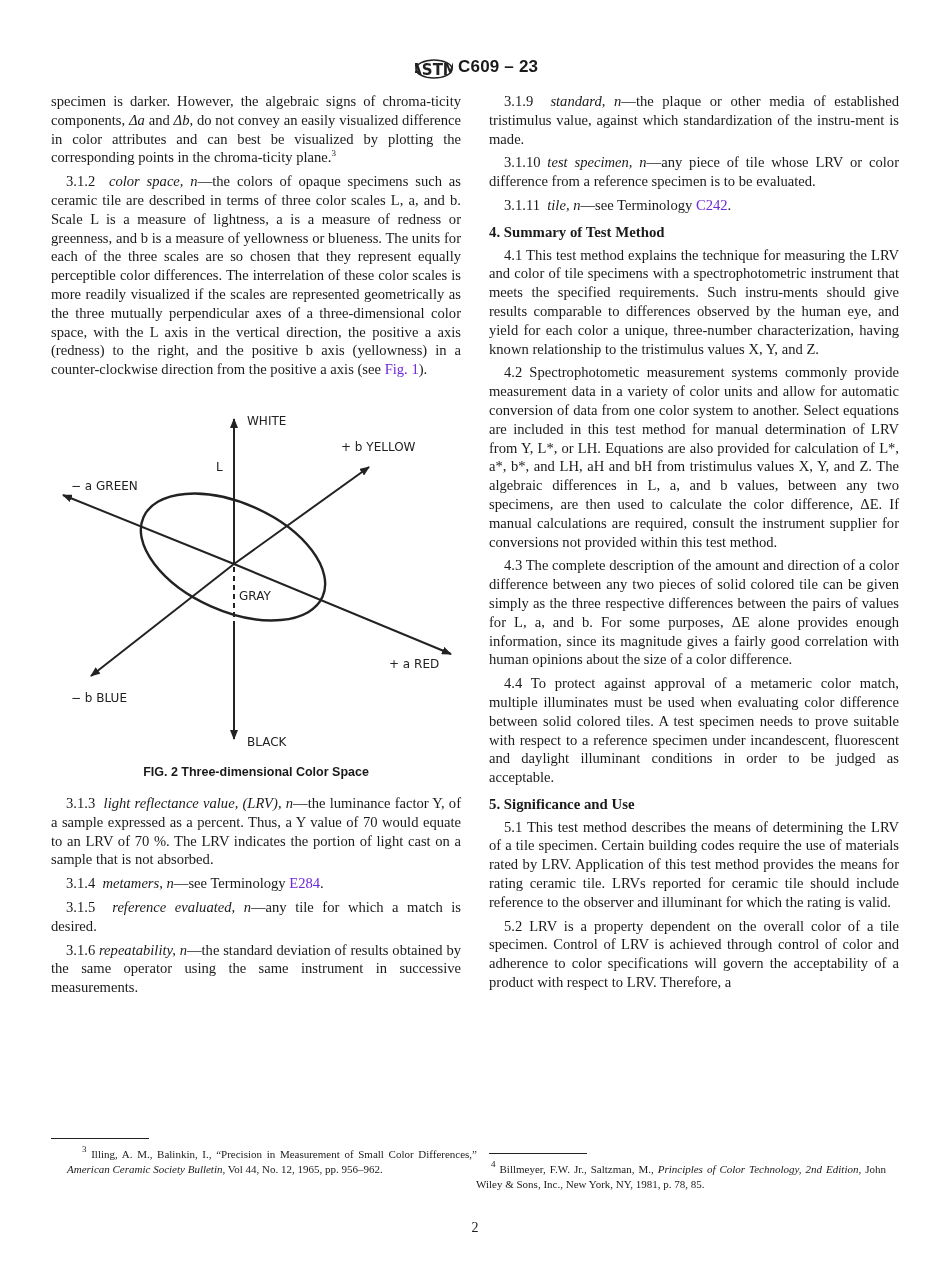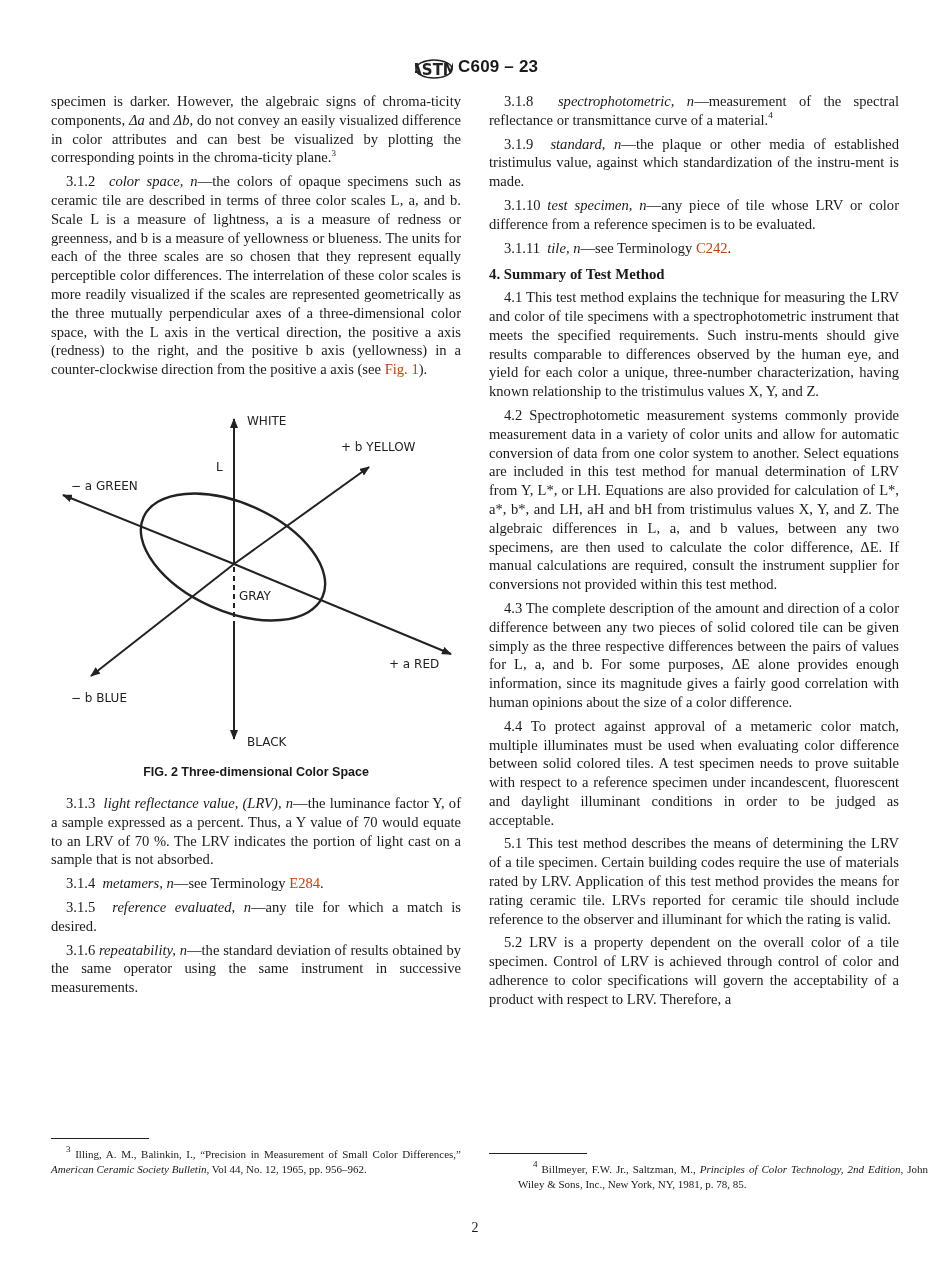--- a/index.html
+++ b/index.html
@@ -8,28 +8,28 @@
   .header { position: absolute; top: 56px; left: 0; width: 950px; height: 28px; text-align: center; }
   .header .logo { position: absolute; left: 415px; top: 0; width: 38px; height: 26px; }
   .header .doc-id { position: absolute; left: 458px; top: 1px; font-family: Liberation Sans, sans-serif;
          font-weight: bold; font-size: 17px; letter-spacing: 0.2px; }
   .col { position: absolute; top: 92px; width: 410px; font-size: 14.6px; line-height: 18.8px; text-align: justify; }
   .col.left { left: 51px; }
   .col.right { left: 489px; }
   .col p { margin: 0 0 5px 0; text-indent: 15px; hyphens: manual; }
   .col p.noindent { text-indent: 0; }
   .col h3 { margin: 8px 0 4px 0; font-size: 14.8px; font-weight: bold; }
-  .link { color: #c2410c; }
+  .link { color: #6d28d9; }
   sup { font-size: 9px; line-height: 0; position: relative; top: -1px; vertical-align: super; }
   .figure { position: relative; width: 410px; height: 385px; margin: 30px 0 0 0; }
   .figure svg { position: absolute; left: 0; top: 0; }
   .fig-caption { position: absolute; top: 354px; left: 0; width: 410px; text-align: center;
         font-family: "Liberation Sans", sans-serif; font-weight: bold; font-size: 12.5px; }
   .footnote-rule { position: absolute; width: 98px; height: 1px; background: #222; }
-  .footnote { position: absolute; width: 410px; font-size: 11px; line-height: 15px; text-align: justify; }
+  .footnote { position: absolute; width: 410px; font-size: 11px; line-height: 15px; text-align: justify; margin-left: 16px; }
   .footnote .fn-text { text-indent: 15px; margin: 0; }
   .page-number { position: absolute; top: 1220px; left: 0; width: 950px; text-align: center; font-size: 14px; }
   .fig-label { font-family: "DejaVu Sans", sans-serif; font-size: 12px; fill: #222; }
 </style>
 </head>
 <body>
 
 <div class="header">
   <svg class="logo" viewBox="0 0 38 26" width="38" height="26">
     <ellipse cx="19" cy="13" rx="18" ry="9" fill="none" stroke="#222" stroke-width="1.6"></ellipse>
@@ -81,33 +81,33 @@
   <p><span>3.1.5</span>&nbsp; <i>reference evaluated, n</i><span>—any tile for which a match is desired.</span></p>
   <p><span>3.1.6</span> <i>repeatability, n</i><span>—the standard deviation of results obtained by the same operator using the same instrument in successive measurements.</span></p>
 </div>
 
 <div class="footnote-rule" style="left:51px; top:1138px;"></div>
 <div class="footnote" style="left:51px; top:1147px;">
   <p class="fn-text"><sup>3</sup><span> Illing, A. M., Balinkin, I., “Precision in Measurement of Small Color Differences,” </span><i>American Ceramic Society Bulletin</i><span>, Vol 44, No. 12, 1965, pp. 956–962.</span></p>
 </div>
 
 <div class="col right">
-  <p><span>3.1.8</span>&nbsp; <i>spectrophotometric, n</i><span>—measurement of the spectral reflectance or transmittance curve of a material.</span><sup>4</sup></p>
   <p><span>3.1.9</span>&nbsp; <i>standard, n</i><span>—the plaque or other media of established tristimulus value, against which standardization of the instru-ment is made.</span></p>
   <p><span>3.1.10</span> <i>test specimen, n</i><span>—any piece of tile whose LRV or color difference from a reference specimen is to be evaluated.</span></p>
   <p><span>3.1.11</span>&nbsp; <i>tile, n</i><span>—see Terminology </span><span class="link">C242</span><span>.</span></p>
 
   <h3>4.  Summary of Test Method</h3>
   <p>4.1  This test method explains the technique for measuring the LRV and color of tile specimens with a spectrophotometric instrument that meets the specified requirements. Such instru-ments should give results comparable to differences observed by the human eye, and yield for each color a unique, three-number characterization, having known relationship to the tristimulus values X, Y, and Z.</p>
   <p>4.2 Spectrophotometic measurement systems commonly provide measurement data in a variety of color units and allow for automatic conversion of data from one color system to another. Select equations are included in this test method for manual determination of LRV from Y, L*, or LH. Equations are also provided for calculation of L*, a*, b*, and LH, aH and bH from tristimulus values X, Y, and Z. The algebraic differences in L, a, and b values, between any two specimens, are then used to calculate the color difference, ΔE. If manual calculations are required, consult the instrument supplier for conversions not provided within this test method.</p>
   <p>4.3  The complete description of the amount and direction of a color difference between any two pieces of solid colored tile can be given simply as the three respective differences between the pairs of values for L, a, and b. For some purposes, ΔE alone provides enough information, since its magnitude gives a fairly good correlation with human opinions about the size of a color difference.</p>
   <p>4.4  To protect against approval of a metameric color match, multiple illuminates must be used when evaluating color difference between solid colored tiles. A test specimen needs to prove suitable with respect to a reference specimen under incandescent, fluorescent and daylight illuminant conditions in order to be judged as acceptable.</p>
 
+  <h3>5.  Significance and Use</h3>
   <p>5.1  This test method describes the means of determining the LRV of a tile specimen. Certain building codes require the use of materials rated by LRV. Application of this test method provides the means for rating ceramic tile. LRVs reported for ceramic tile should include reference to the observer and illuminant for which the rating is valid.</p>
   <p>5.2  LRV is a property dependent on the overall color of a tile specimen. Control of LRV is achieved through control of color and adherence to color specifications will govern the acceptability of a product with respect to LRV. Therefore, a</p>
 </div>
 
 <div class="footnote-rule" style="left:489px; top:1153px;"></div>
-<div class="footnote" style="left:518px; top:1162px;">
+<div class="footnote" style="left:460px; top:1162px;">
   <p class="fn-text"><sup>4</sup><span> Billmeyer, F.W. Jr., Saltzman, M., </span><i>Principles of Color Technology, 2nd Edition</i><span>, John Wiley &amp; Sons, Inc., New York, NY, 1981, p. 78, 85.</span></p>
 </div>
 
 <div class="page-number">2</div>
 
 </body></html>

